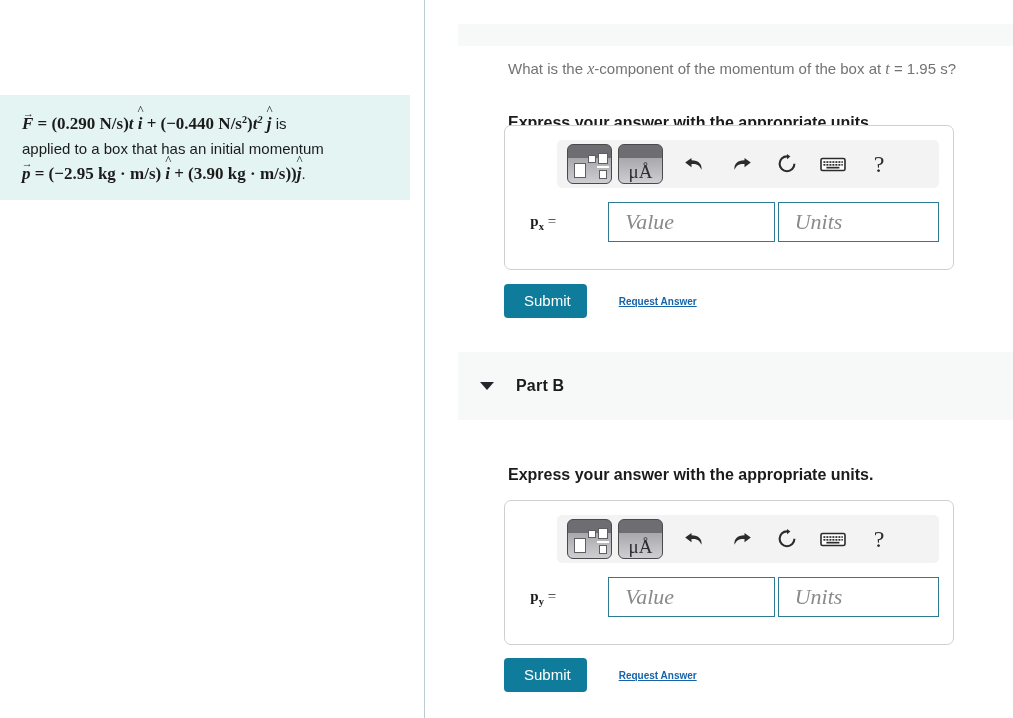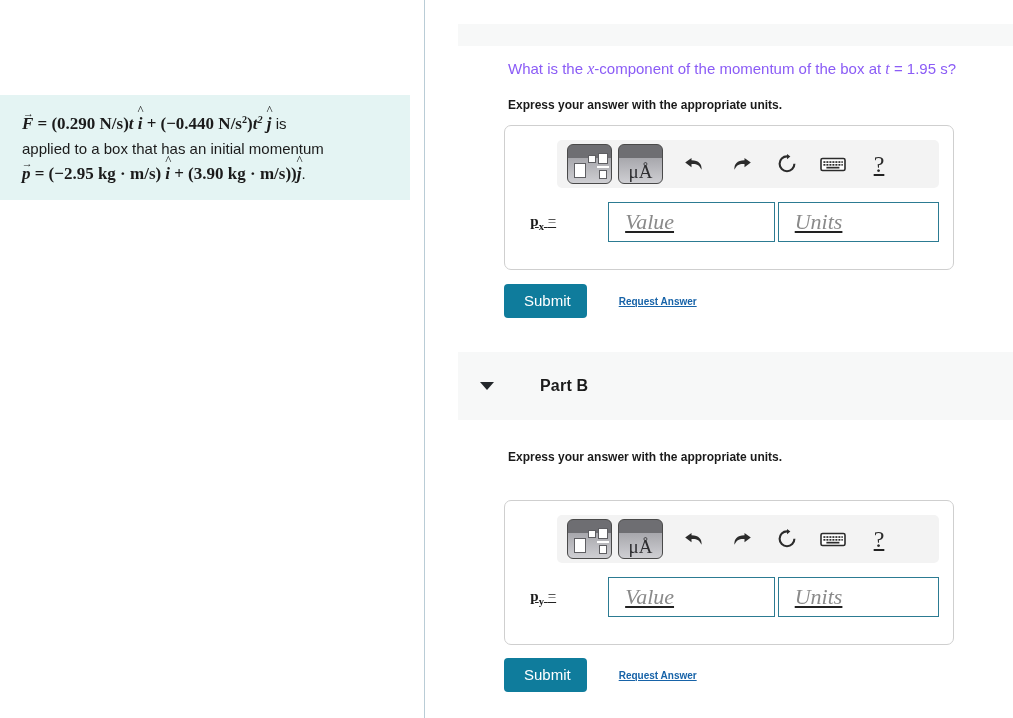--- a/index.html
+++ b/index.html
@@ -73,21 +73,20 @@
     width: 587px;
     height: 718px;
     background: #ffffff;
   }
   .part-header {
     position: absolute;
     left: 32px;
     width: 555px;
     background: #f7f8f8;
     box-sizing: border-box;
-    gap: 24px;
   }
   #part-a-header {
     top: 24px;
     height: 22px;
   }
   #part-b-header {
     top: 352px;
     height: 68px;
     display: flex;
     align-items: center;
@@ -106,41 +105,40 @@
     color: #1b1b1b;
     letter-spacing: 0.2px;
   }
 
   .qblock { position: absolute; left: 82px; width: 505px; }
   #qblock-a { top: 58px; }
   #qblock-b { top: 432px; }
   .question-text {
     font-size: 15px;
     line-height: 22px;
-    color: #8b5cf6;
+    color: #737373;
     white-space: nowrap;
   }
   .instruction-text {
-    font-size: 12px;
+    font-size: 16px;
     font-weight: bold;
     color: #1b1b1b;
-    margin-top: 18px;
+    margin-top: 34px;
   }
 
   
   .answer-card {
     position: absolute;
     left: 78px;
     width: 450px;
     border: 1px solid #cfcfcf;
     border-radius: 7px;
     background: #ffffff;
     box-sizing: border-box;
     padding: 10px 0 14px 0;
-    text-decoration: underline;
   }
   #answer-card-a { top: 125px; height: 145px; }
   #answer-card-b { top: 500px; height: 145px; }
 
   .toolbar {
     margin: 4px 14px 0 52px;
     height: 48px;
     background: #f3f3f3;
     border-radius: 5px;
     display: flex;

